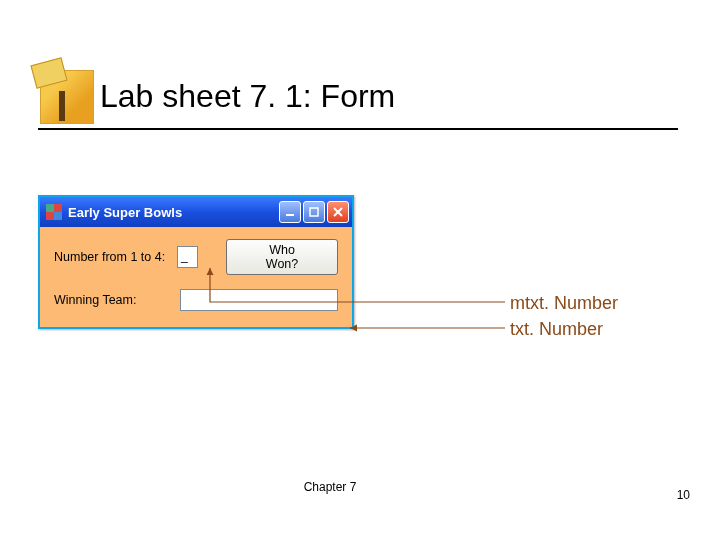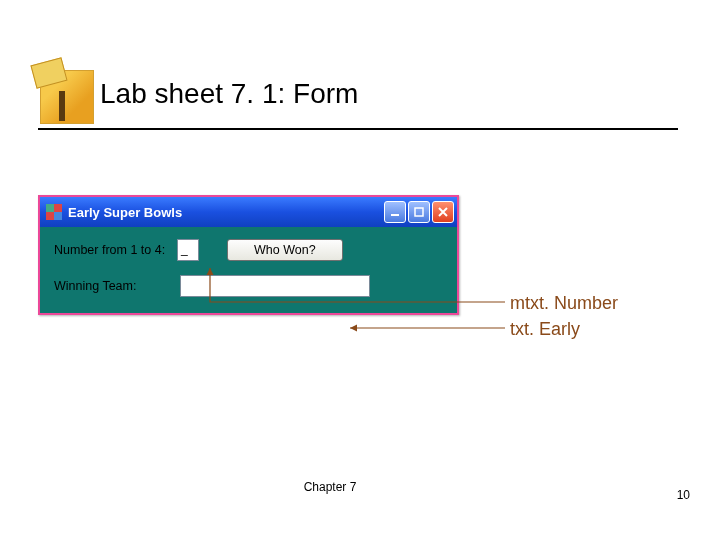--- a/index.html
+++ b/index.html
@@ -37,40 +37,40 @@
     left: 18px;
     top: 20px;
     width: 6px;
     height: 30px;
     background: #5a3a10;
   }
   .slide-title {
     position: absolute;
     left: 100px;
     top: 78px;
-    font-size: 28px;
+    font-size: 32px;
     font-weight: 400;
     color: #000;
   }
   .title-rule {
     position: absolute;
     left: 38px;
     top: 128px;
     width: 640px;
     height: 2px;
     background: #000;
   }
 
   .win-window {
     position: absolute;
     left: 38px;
     top: 195px;
-    width: 421px;
-    border: 2px solid #ec4899;
-    background: #0f766e;
+    width: 316px;
+    border: 2px solid #0ea5e9;
+    background: #fdba74;
     box-shadow: 1px 1px 2px rgba(0,0,0,0.3);
   }
   .titlebar {
     height: 30px;
     background: linear-gradient(to bottom, #3a7bff 0%, #1a50e0 50%, #1040c0 100%);
     display: flex;
     align-items: center;
     padding: 0 3px 0 6px;
     gap: 6px;
   }
@@ -251,16 +251,16 @@
   <defs>
     <marker id="ah" markerWidth="8" markerHeight="8" refX="6" refY="3" orient="auto">
       <path d="M0,0 L6,3 L0,6 Z" fill="#8a4a1a"></path>
     </marker>
   </defs>
   <path d="M 505 302 L 210 302 L 210 268" stroke="#8a4a1a" stroke-width="1.2" fill="none" marker-end="url(#ah)"></path>
   <line x1="505" y1="328" x2="350" y2="328" stroke="#8a4a1a" stroke-width="1.2" marker-end="url(#ah)"></line>
 </svg>
 
 <div class="annot annot1">mtxt. Number</div>
-<div class="annot annot2">txt. Early</div>
+<div class="annot annot2">txt. Number</div>
 
 <div class="footer-center">Chapter 7</div>
 <div class="footer-right">10</div>
 
 </body></html>

